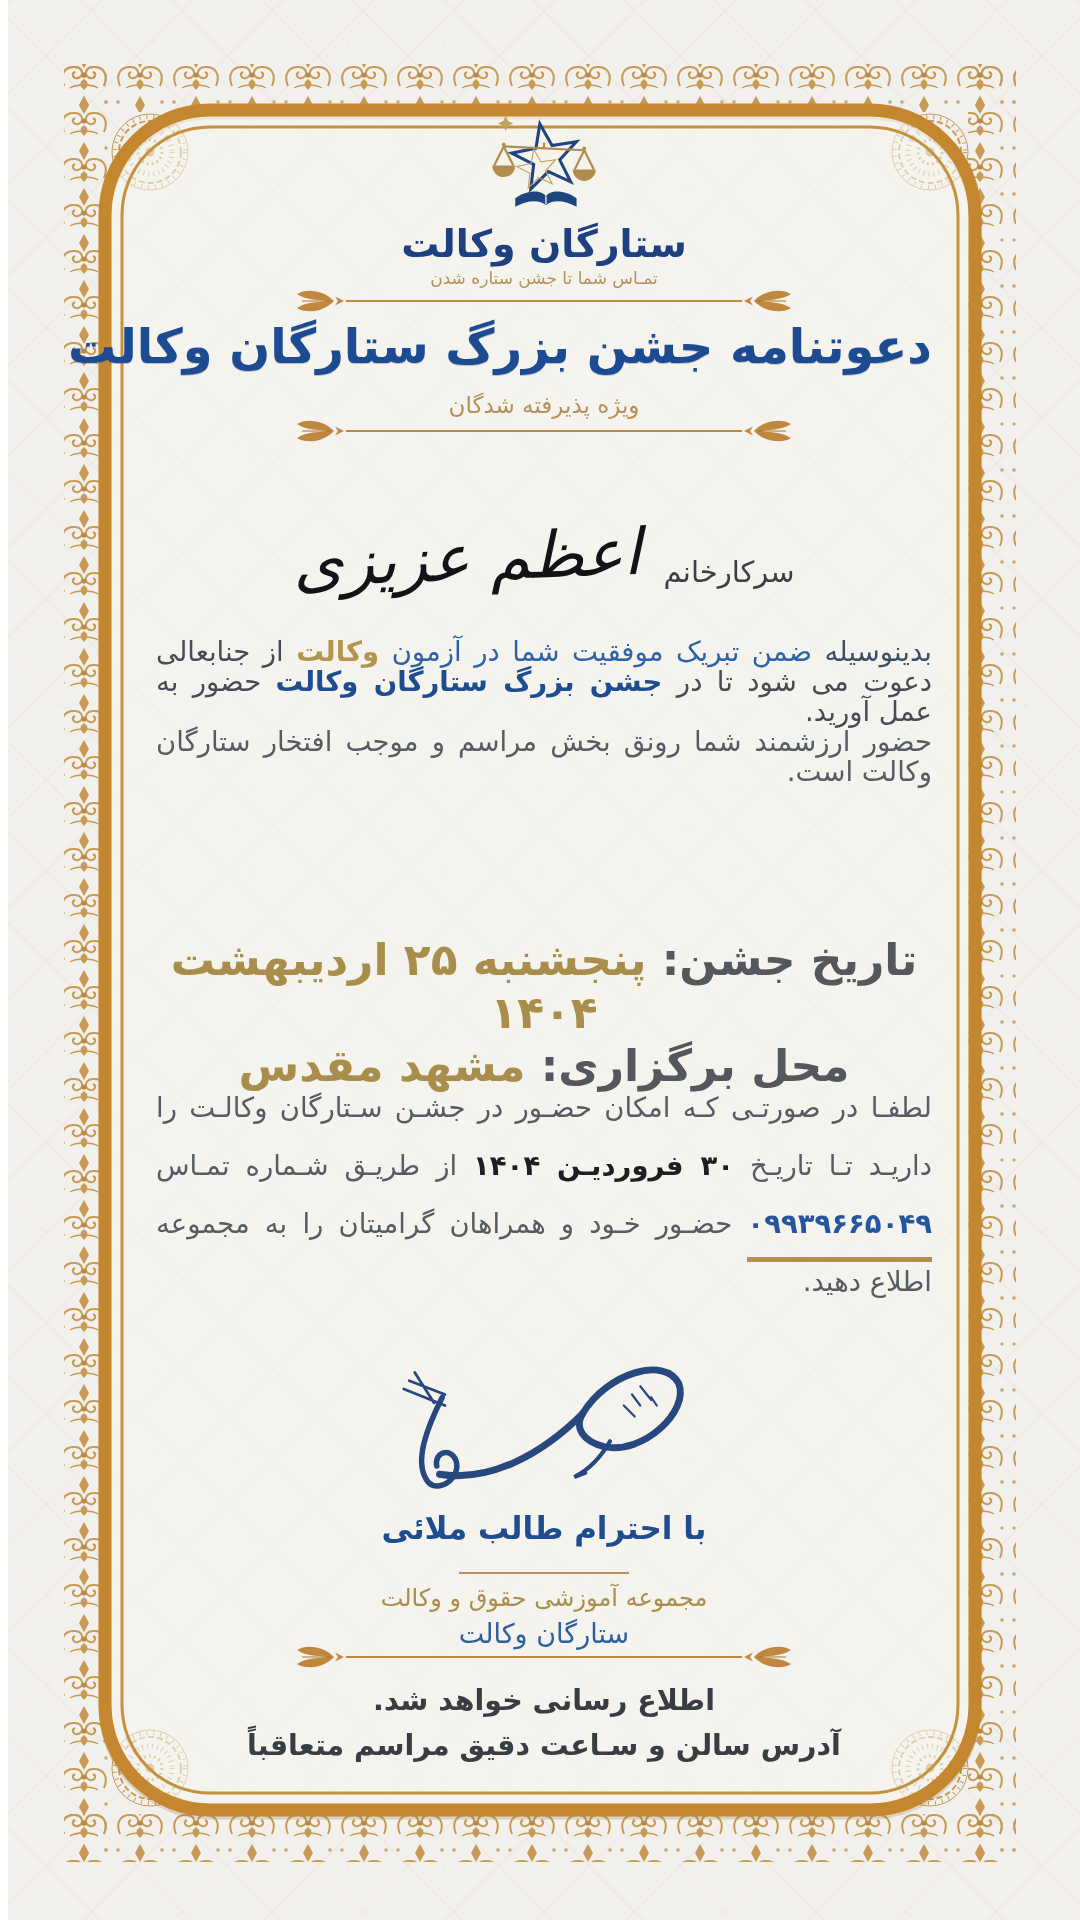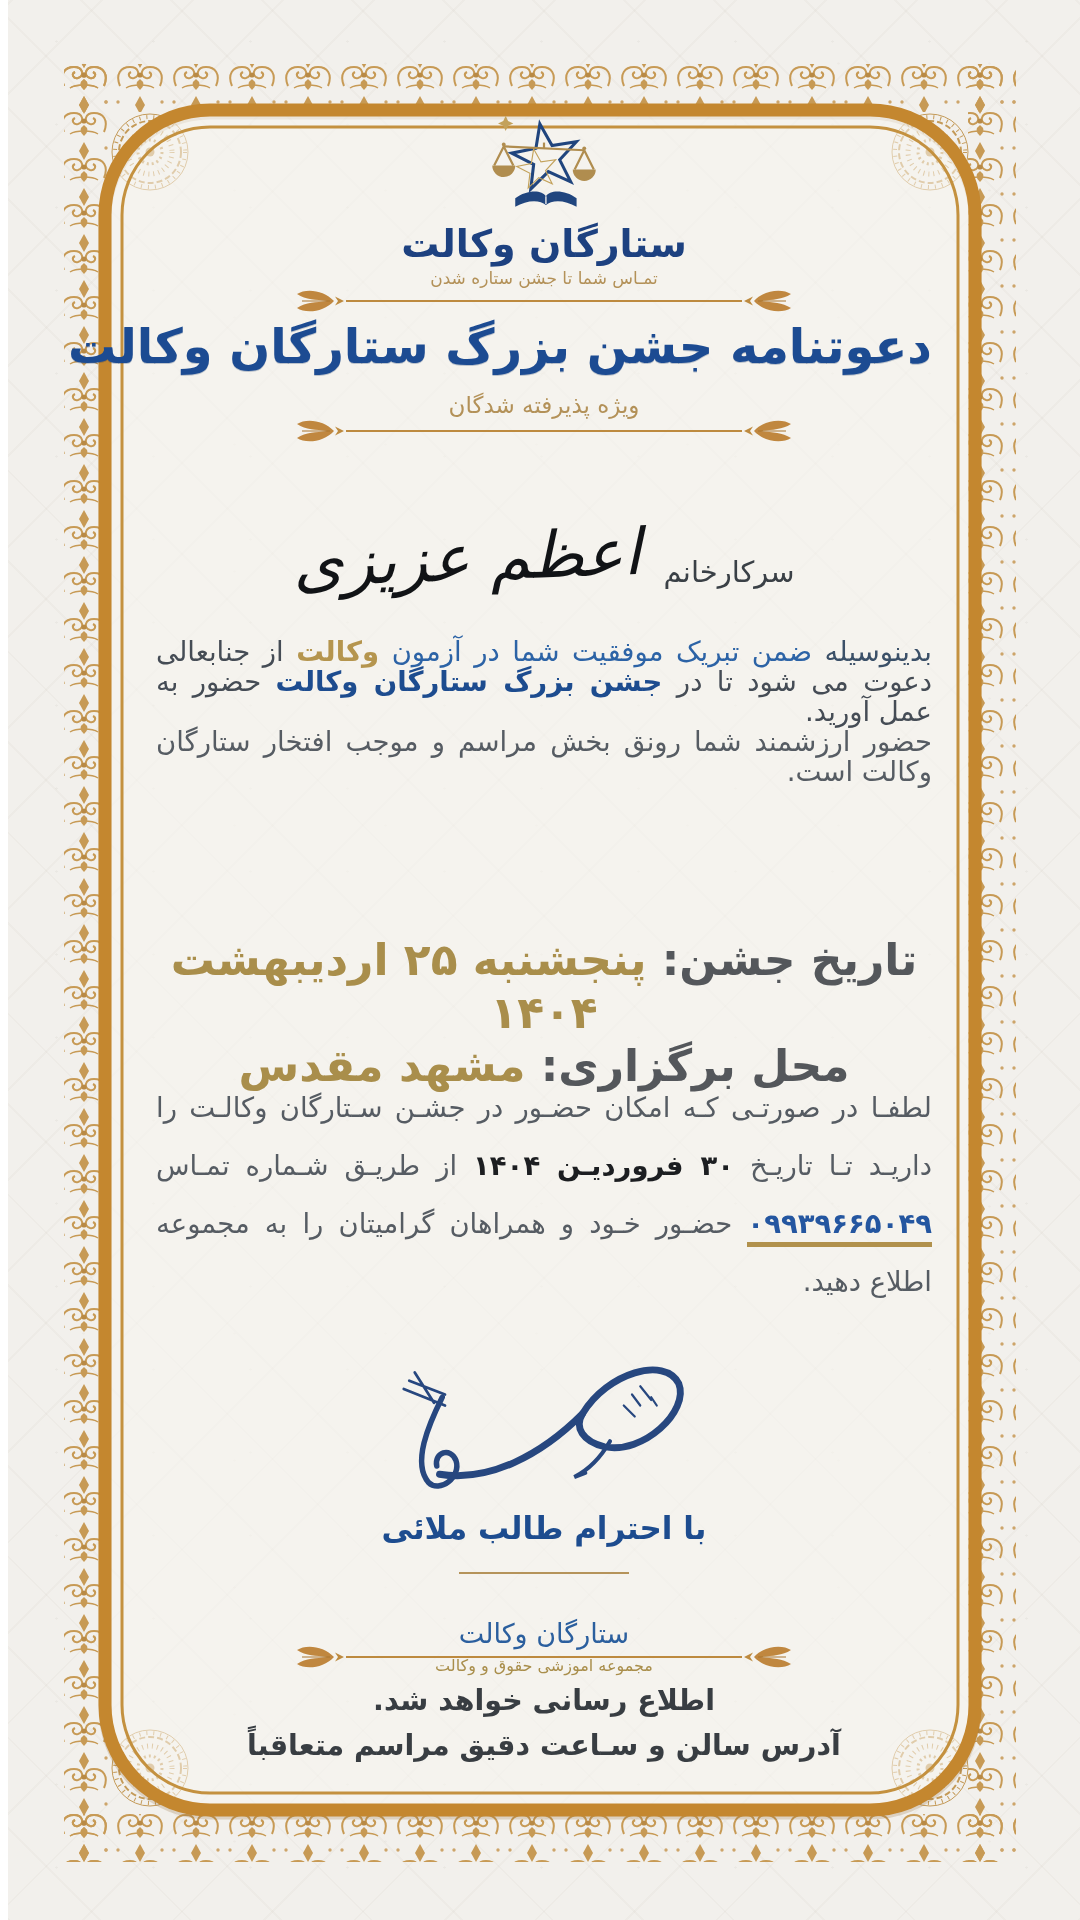--- a/index.html
+++ b/index.html
@@ -45,27 +45,27 @@
   .seg-dark{color:#454c55;}
   .seg-strong{color:#1d4c8f;font-weight:bold;}
   .p1 .gray{color:#565c63;}
 
   .dates{top:933px;font-size:44px;font-weight:bold;line-height:53px;}
   .date-label{color:#54575b;}
   .date-value{color:#a98e4b;}
 
   .rsvp{top:1078px;font-size:27.5px;line-height:58px;text-align:justify;color:#565c63;}
   .deadline{color:#1c1e21;font-weight:bold;}
-  .phone{color:#2456a0;font-weight:bold;border-bottom:5px solid #b1914c;padding-bottom:3px;}
+  .phone{color:#2456a0;font-weight:bold;border-bottom:5px solid #b1914c;padding-bottom:18px;}
 
   .sig{position:absolute;top:1356px;left:50%;transform:translateX(-50%);}
   .respect{top:1510px;font-size:31px;font-weight:bold;color:#1d4c8f;}
   .org-rule{position:absolute;top:1572px;left:50%;transform:translateX(-50%);
     width:170px;height:2px;background:#b5935a;}
-  .org1{top:1656px;font-size:16px;color:#a98e4b;}
+  .org1{top:1584px;font-size:24px;color:#a98e4b;}
   .org2{top:1618px;font-size:27px;color:#2b5f9e;letter-spacing:1px;}
 
   .footer-note{top:1678px;font-size:28.5px;font-weight:bold;color:#383d42;line-height:45px;}
 </style>
 </head>
 <body>
 
 <div class="page">
 
   <svg class="border-svg" width="1080" height="1920" viewBox="0 0 1080 1920">

